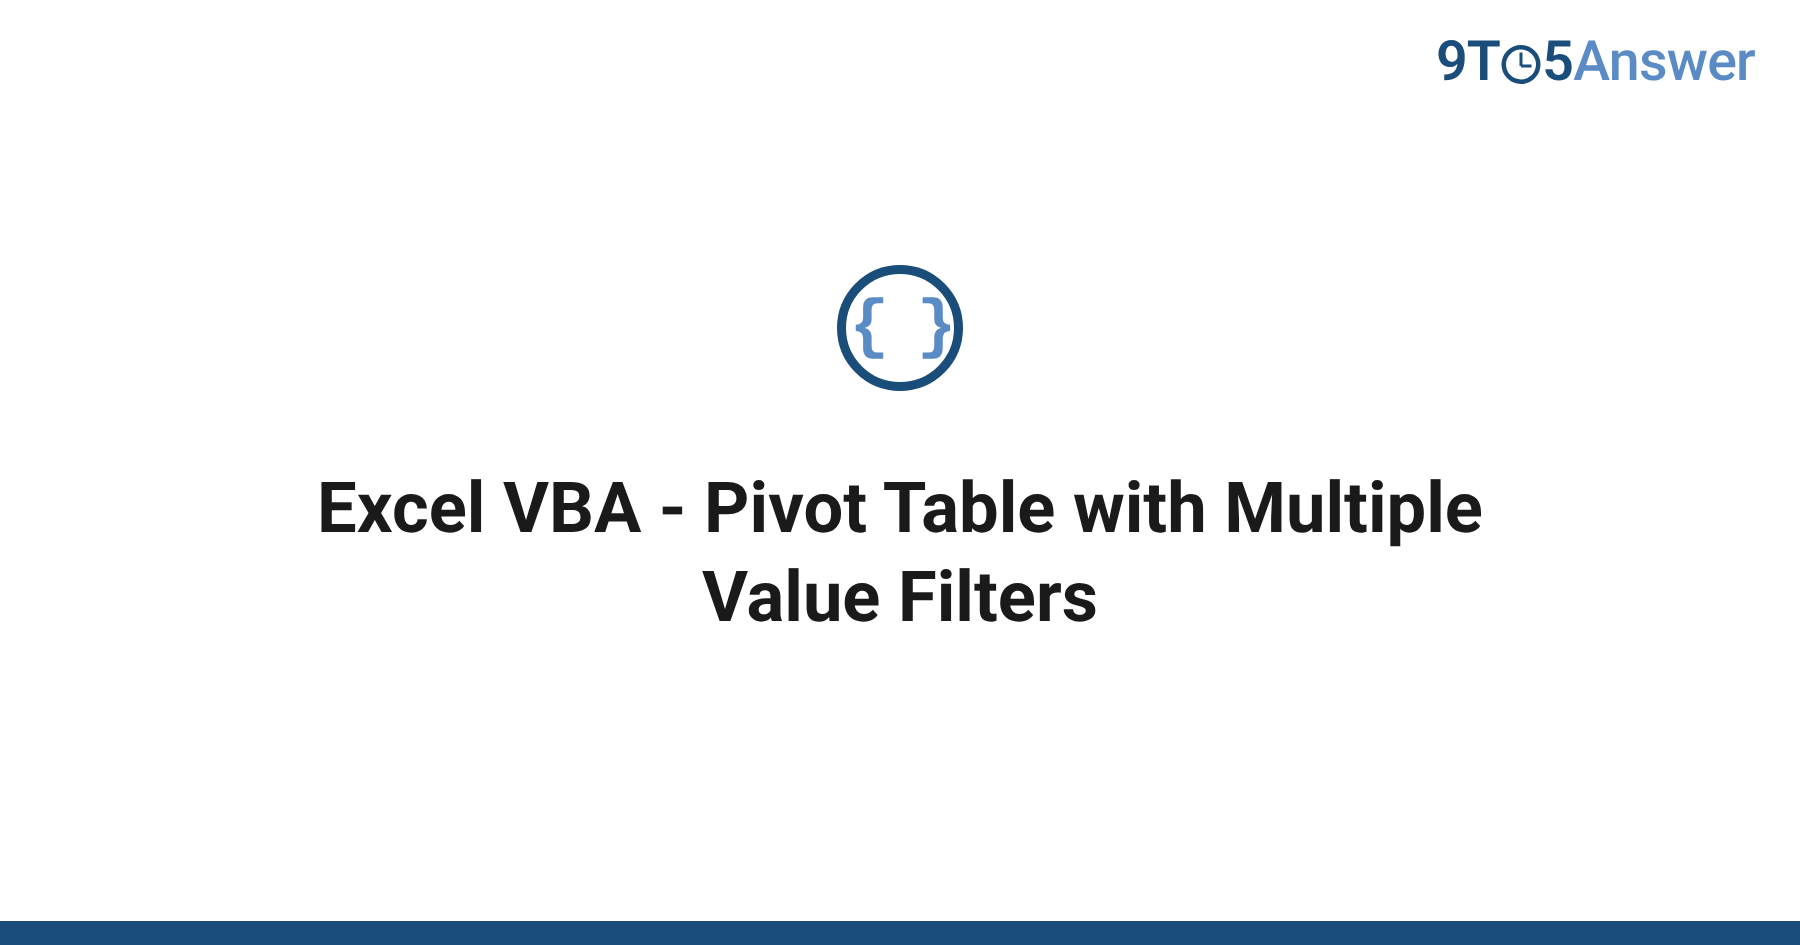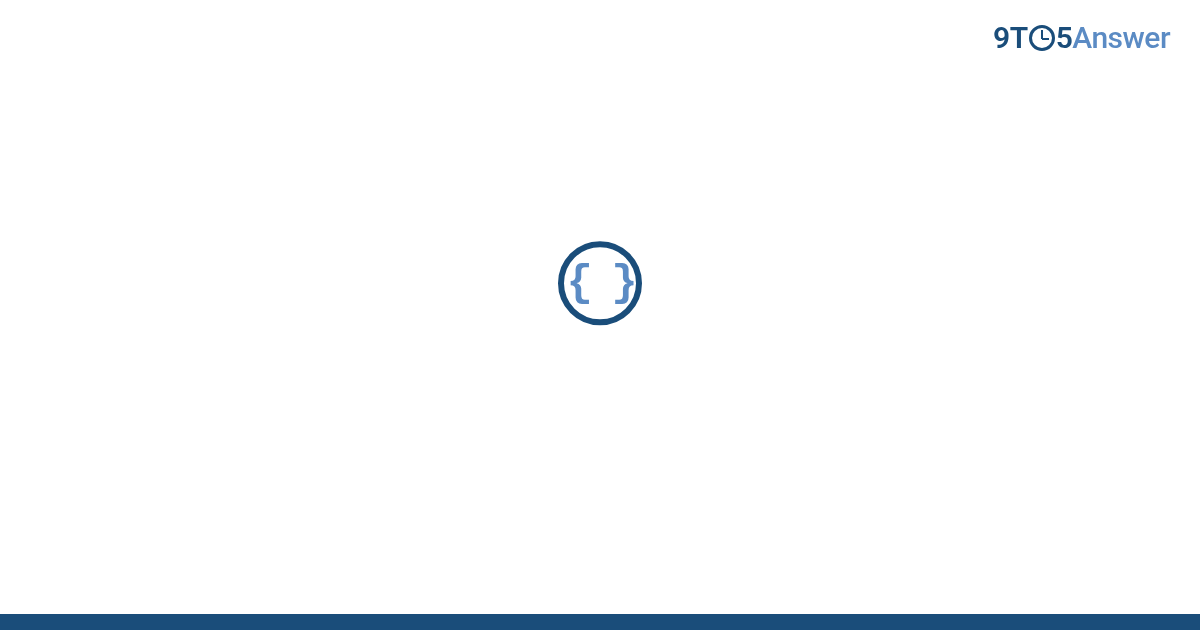--- a/index.html
+++ b/index.html
@@ -12,21 +12,21 @@
       height: 630px;
       font-family: -apple-system, BlinkMacSystemFont, "Segoe UI", Roboto, Helvetica, Arial, sans-serif;
       background: #ffffff;
       position: relative;
       overflow: hidden;
     }
     .brand-logo {
       position: absolute;
       top: 20px;
       right: 30px;
-      font-size: 30px;
+      font-size: 37px;
       font-weight: 600;
       letter-spacing: -0.5px;
       margin-left: 34px;
     }
     .brand-9t {
       color: #1a4d7a;
     }
     .brand-clock {
       display: inline-block;
       width: 26px;
@@ -109,15 +109,16 @@
 <body>
 
 <div class="brand-logo">
   <span class="brand-9t">9T</span><span class="brand-clock"></span><span class="brand-5">5</span><span class="brand-answer">Answer</span>
 </div>
 
 <div class="center-content">
   <div class="code-icon-circle">
     <span class="code-braces">{ }</span>
   </div>
+  <h1 class="page-title">Excel VBA - Pivot Table with Multiple Value Filters</h1>
 </div>
 
 <div class="bottom-bar"></div>
 
 </body></html>

